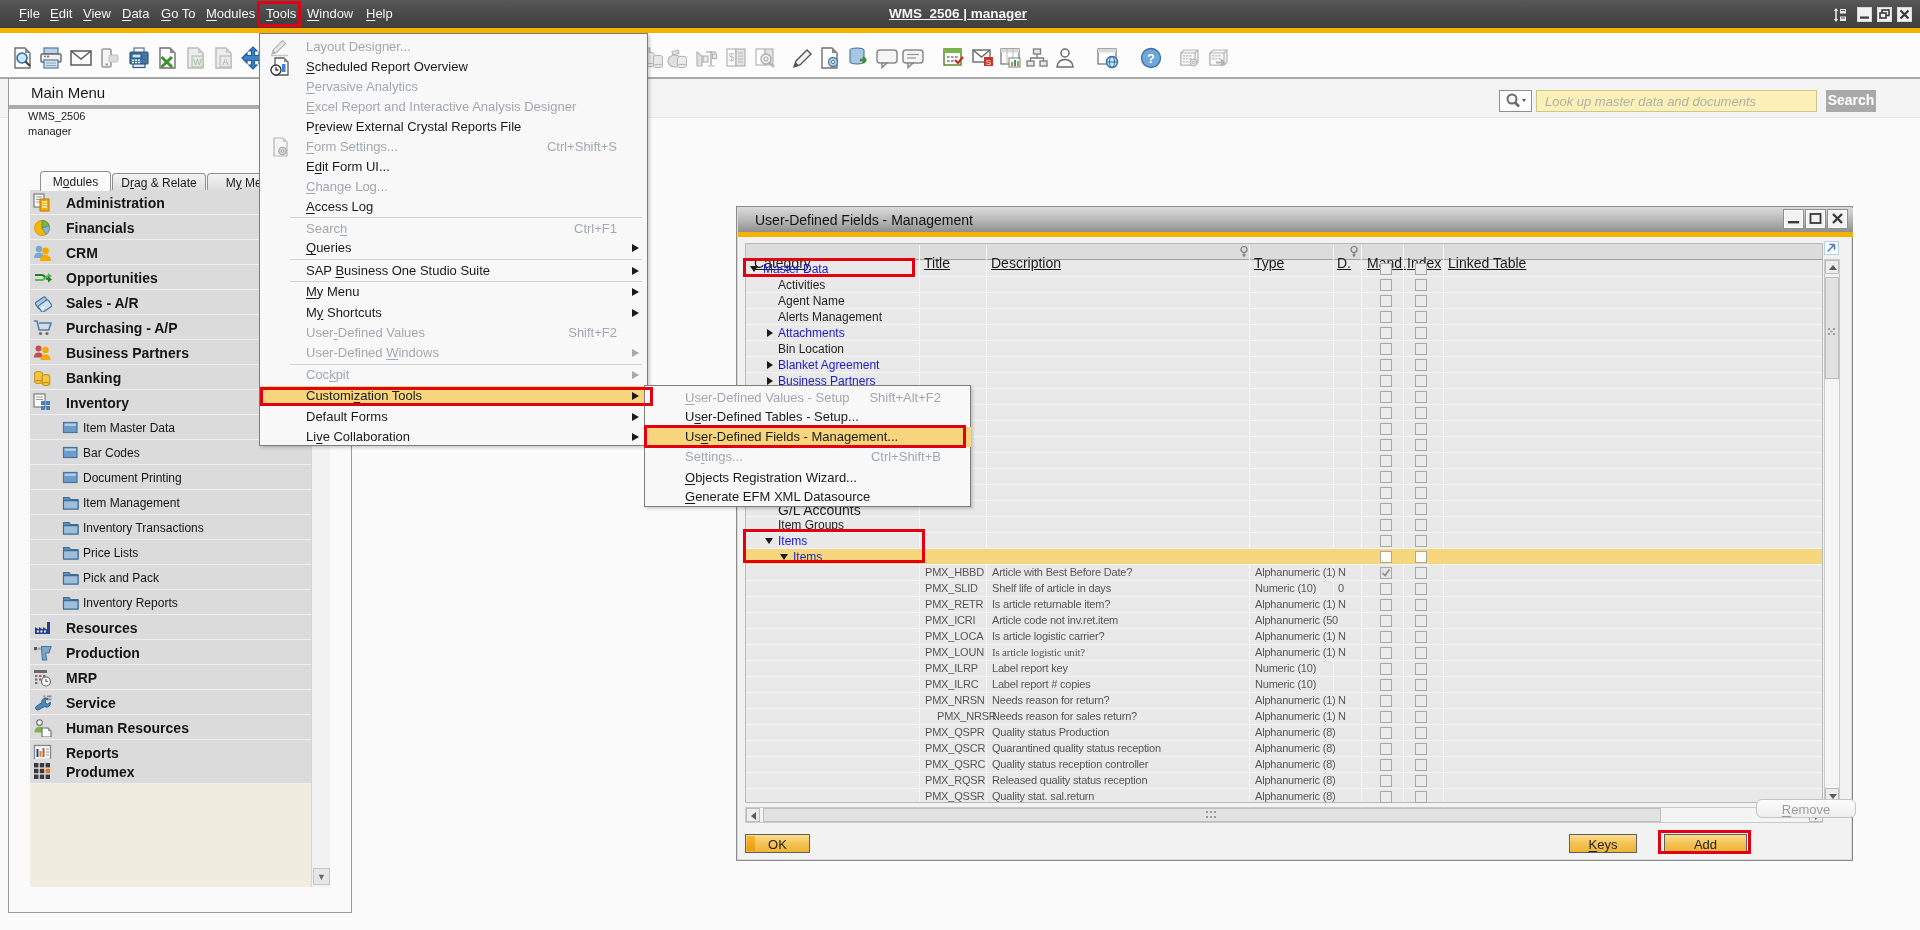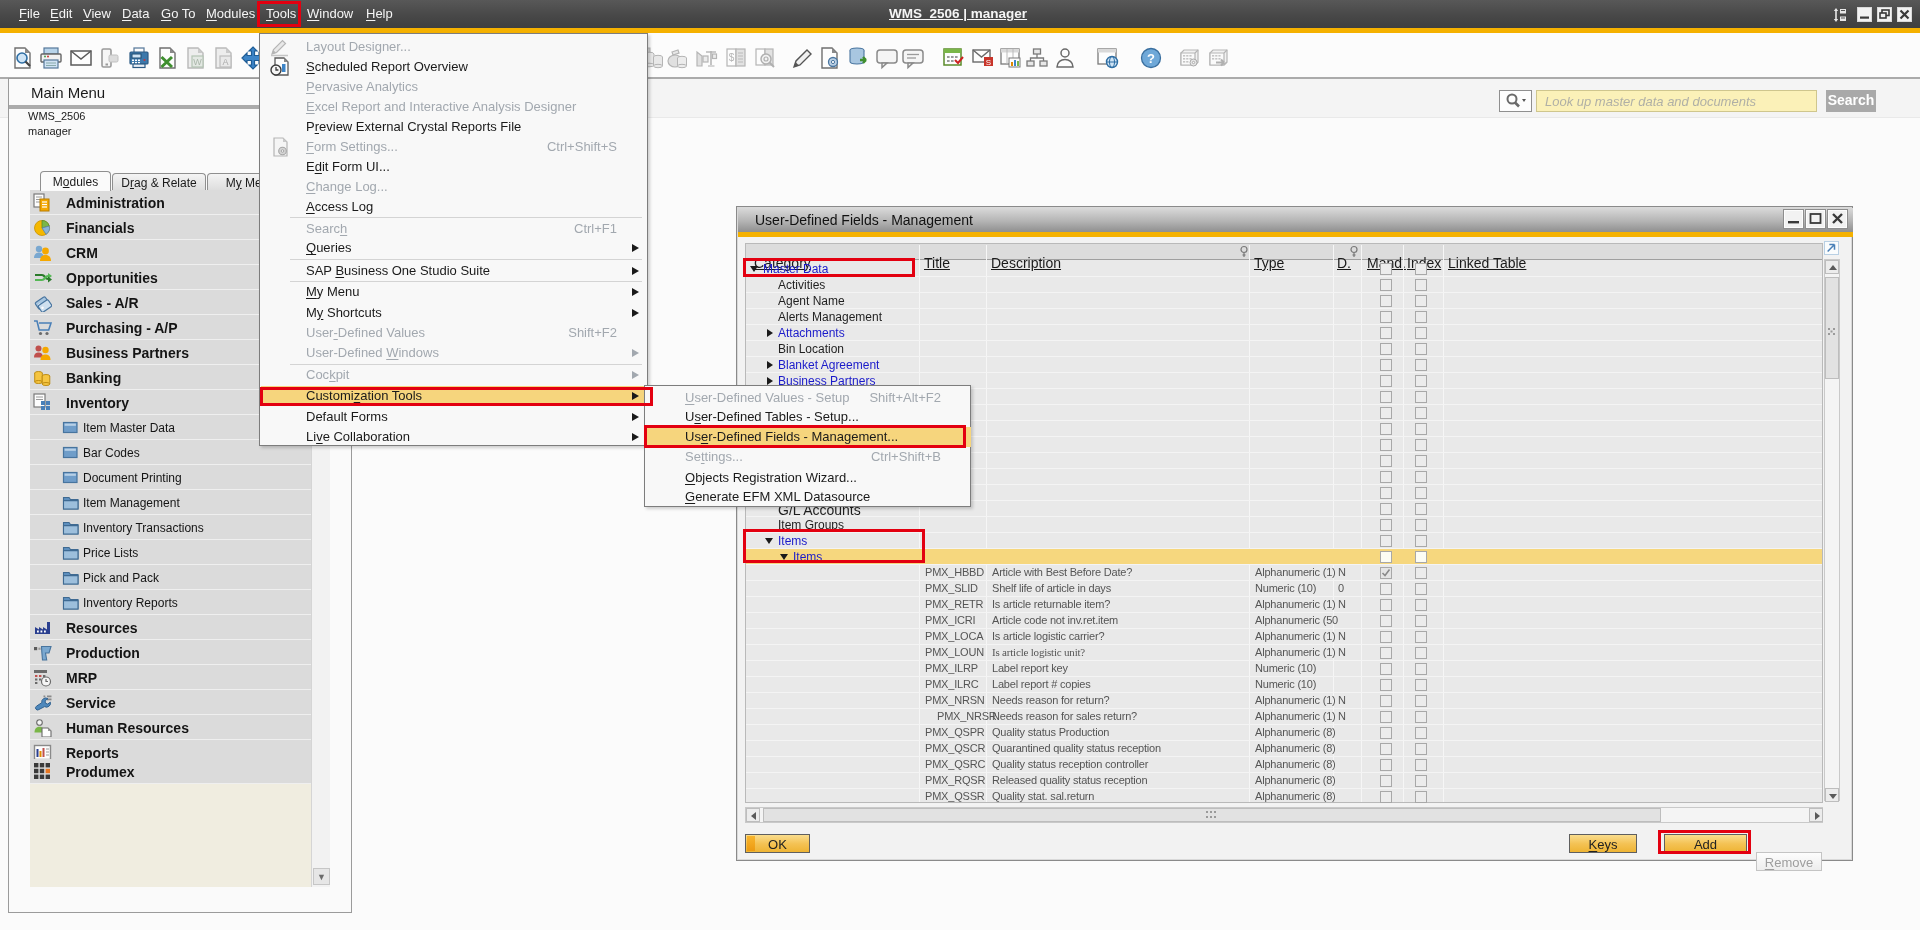--- a/index.html
+++ b/index.html
@@ -899,21 +899,21 @@
           <rect x="4" y="0" width="2" height="2"></rect>
           <rect x="4" y="5" width="2" height="2"></rect>
           <rect x="8" y="0" width="2" height="2"></rect>
           <rect x="8" y="5" width="2" height="2"></rect>
         </g>
       </svg>
     </div>
   <div class="btn" style="left:8px; top:627px; width:65px;"><span style="position:absolute;left:1px;top:1px;bottom:1px;width:8px;background:linear-gradient(#f8b52d,#ec9a12);"></span>OK</div>
   <div class="btn" style="left:832px; top:627px; width:68px;"><u>K</u>eys</div>
   <div class="btn" style="left:927px; top:627px; width:83px;"><u>A</u>dd</div>
-  <div class="btn gray" style="left:1019px; top:645px; width:66px;"><u>R</u>emove</div>
+  <div class="btn gray" style="left:1019px; top:592px; width:100px;border-radius:6px;"><u>R</u>emove</div>
 <svg width="15" height="14" viewBox="0 0 15 14" style="position:absolute;left:1087px;top:34px;border:1px solid #b9d0e4;background:#fafcfd;">
       <path d="M3 11 L11 3 M11 3 h-6 M11 3 v6" stroke="#4a80b8" stroke-width="1.8" fill="none"></path>
     </svg>
   </div>
 
 <div id="toolsmenu">
     <div class="mn dis" style="top:2.6px;">
       <span class="micon" style="position: absolute; left: 8px; top: -1px; width: 22px; height: 22px;"><svg width="22" height="22" viewBox="0 0 22 22">
           <path d="M3 18 l1.5 -4.5 9 -9 3 3 -9 9 z" fill="#e8e8e8" stroke="#b5b5b5" stroke-width="1.2"></path>
           <path d="M3 18 l4 -1.2 -2.8 -2.8 z" fill="#b5b5b5"></path>

